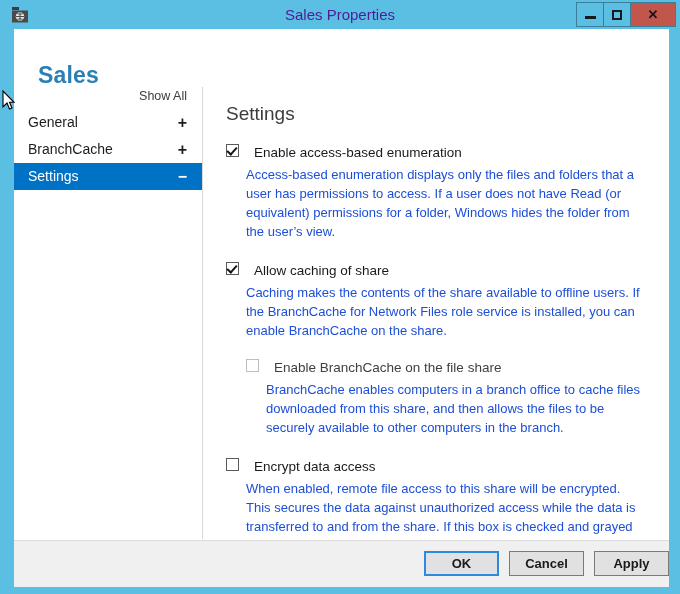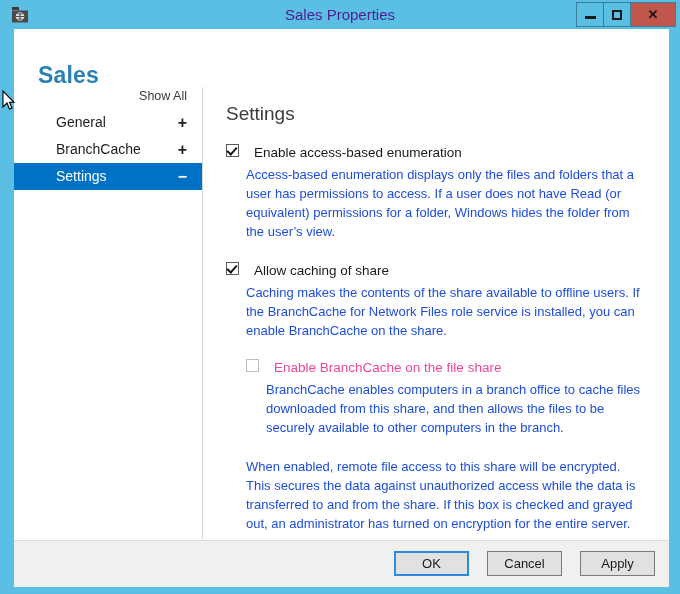--- a/index.html
+++ b/index.html
@@ -141,21 +141,21 @@
     left: 0;
     top: 20px;
     width: 189px;
   }
   .nav-item {
     position: relative;
     height: 27px;
     line-height: 27px;
     font-size: 14px;
     color: #1d1d1d;
-    padding-left: 42px;
+    padding-left: 14px;
     padding-right: 12px;
     box-sizing: border-box;
     cursor: default;
     user-select: none;
   }
   .nav-item .sign {
     position: absolute;
     right: 16px;
     top: 0;
     line-height: 27px;
@@ -224,21 +224,21 @@
   }
   .cb-box.disabled {
     border-color: #bdbdbd;
   }
   .cb-label {
     font-size: 13.5px;
     color: #1a1a1a;
     line-height: 16px;
   }
   .cb-label.disabled {
-    color: #ec4899;
+    color: #404040;
   }
   .desc {
     font-size: 13px;
     color: #1d4ed8;
     line-height: 19px;
     margin: 4px 0 0 20px;
     max-width: 400px;
     user-select: none;
   }
   .desc.indent {
@@ -257,24 +257,25 @@
     left: 0;
     bottom: 0;
     width: 655px;
     height: 47px;
     background: #f0f0f0;
     border-top: 1px solid #dcdcdc;
     box-sizing: border-box;
   }
   .footer-buttons {
     position: absolute;
-    right: 14px;
+    right: 0;
     top: 10px;
     display: flex;
-    gap: 18px;
+    gap: 10px;
+    font-weight: bold;
   }
   .btn {
     width: 75px;
     height: 25px;
     line-height: 23px;
     text-align: center;
     font-size: 13px;
     color: #1a1a1a;
     background: #e1e1e1;
     border: 1px solid #7a7a7a;
@@ -375,20 +376,24 @@
         <div class="subgroup">
           <div class="cb-row indent">
             <span class="cb-box disabled"></span>
             <span class="cb-label disabled">Enable BranchCache on the file share</span>
           </div>
           <div class="desc indent">BranchCache enables computers in a branch office to cache files downloaded from this share, and then allows the files to be securely available to other computers in the branch.</div>
         </div>
       </div>
 
       <div class="group">
+        <div class="cb-row">
+          <span class="cb-box"></span>
+          <span class="cb-label">Encrypt data access</span>
+        </div>
         <div class="desc">When enabled, remote file access to this share will be encrypted. This secures the data against unauthorized access while the data is transferred to and from the share. If this box is checked and grayed out, an administrator has turned on encryption for the entire server.</div>
       </div>
     </div>
 
     <div class="footer">
       <div class="footer-buttons">
         <div class="btn default">OK</div>
         <div class="btn">Cancel</div>
         <div class="btn">Apply</div>
       </div>

